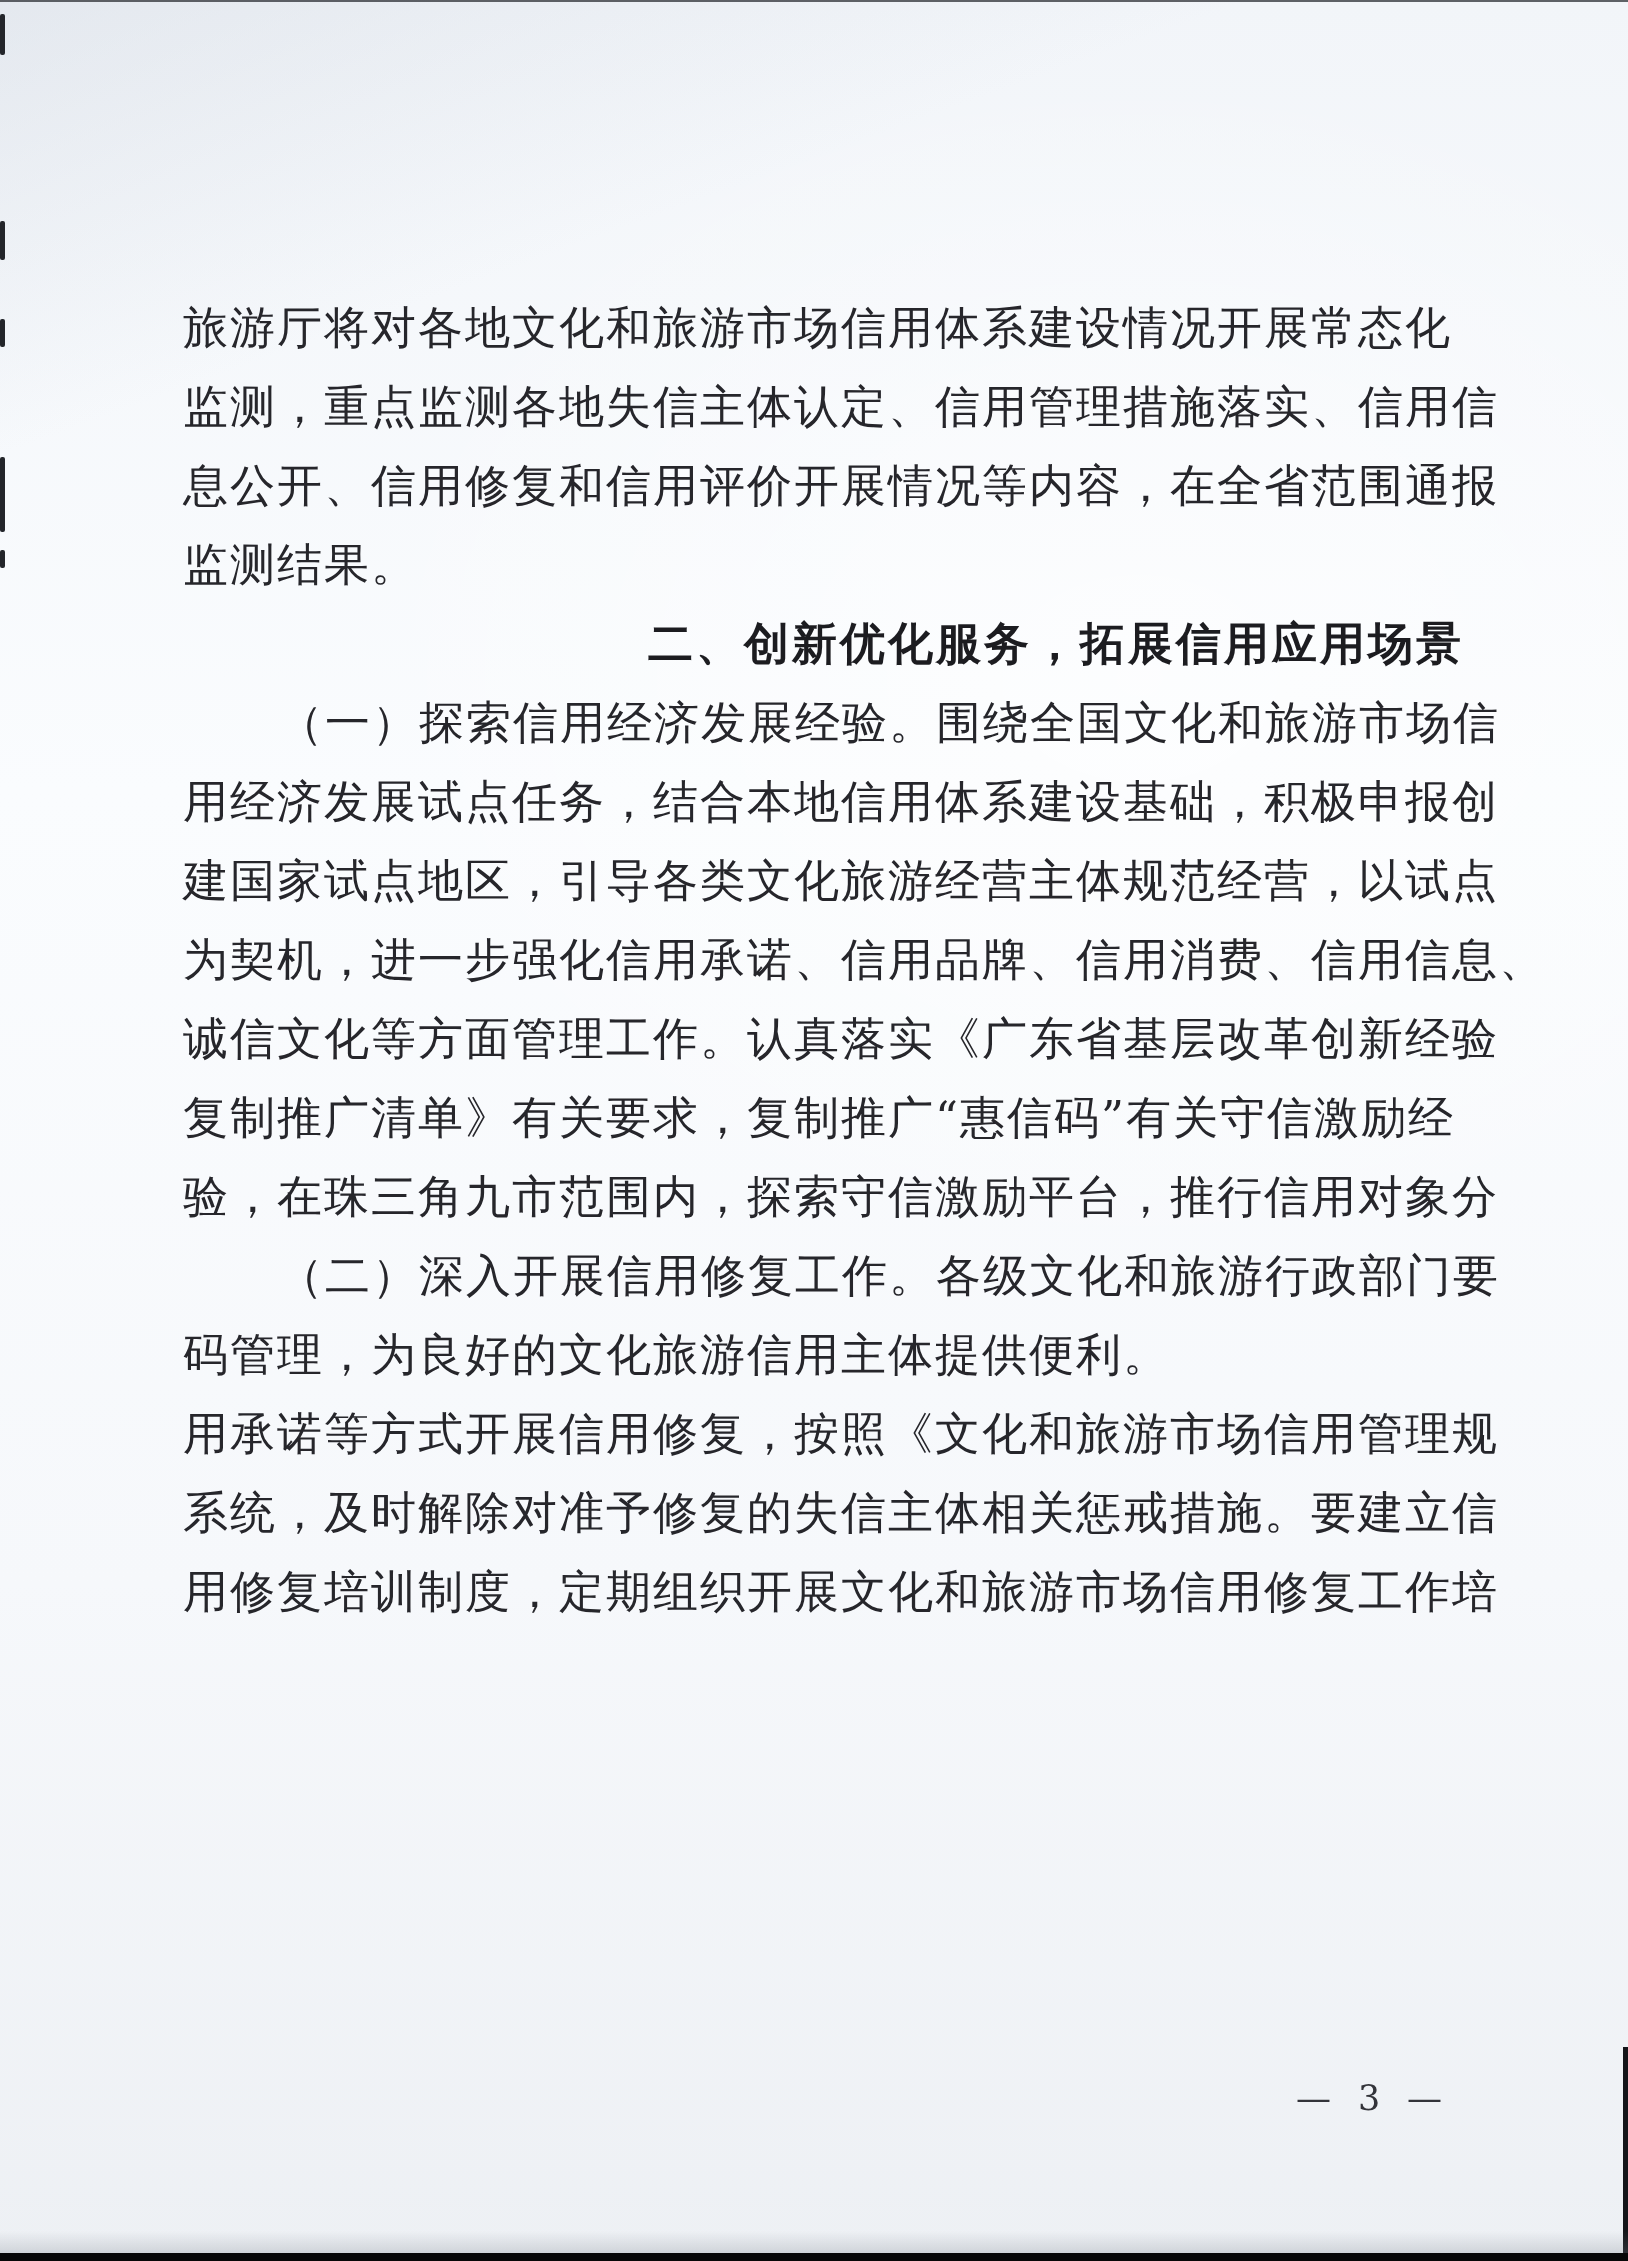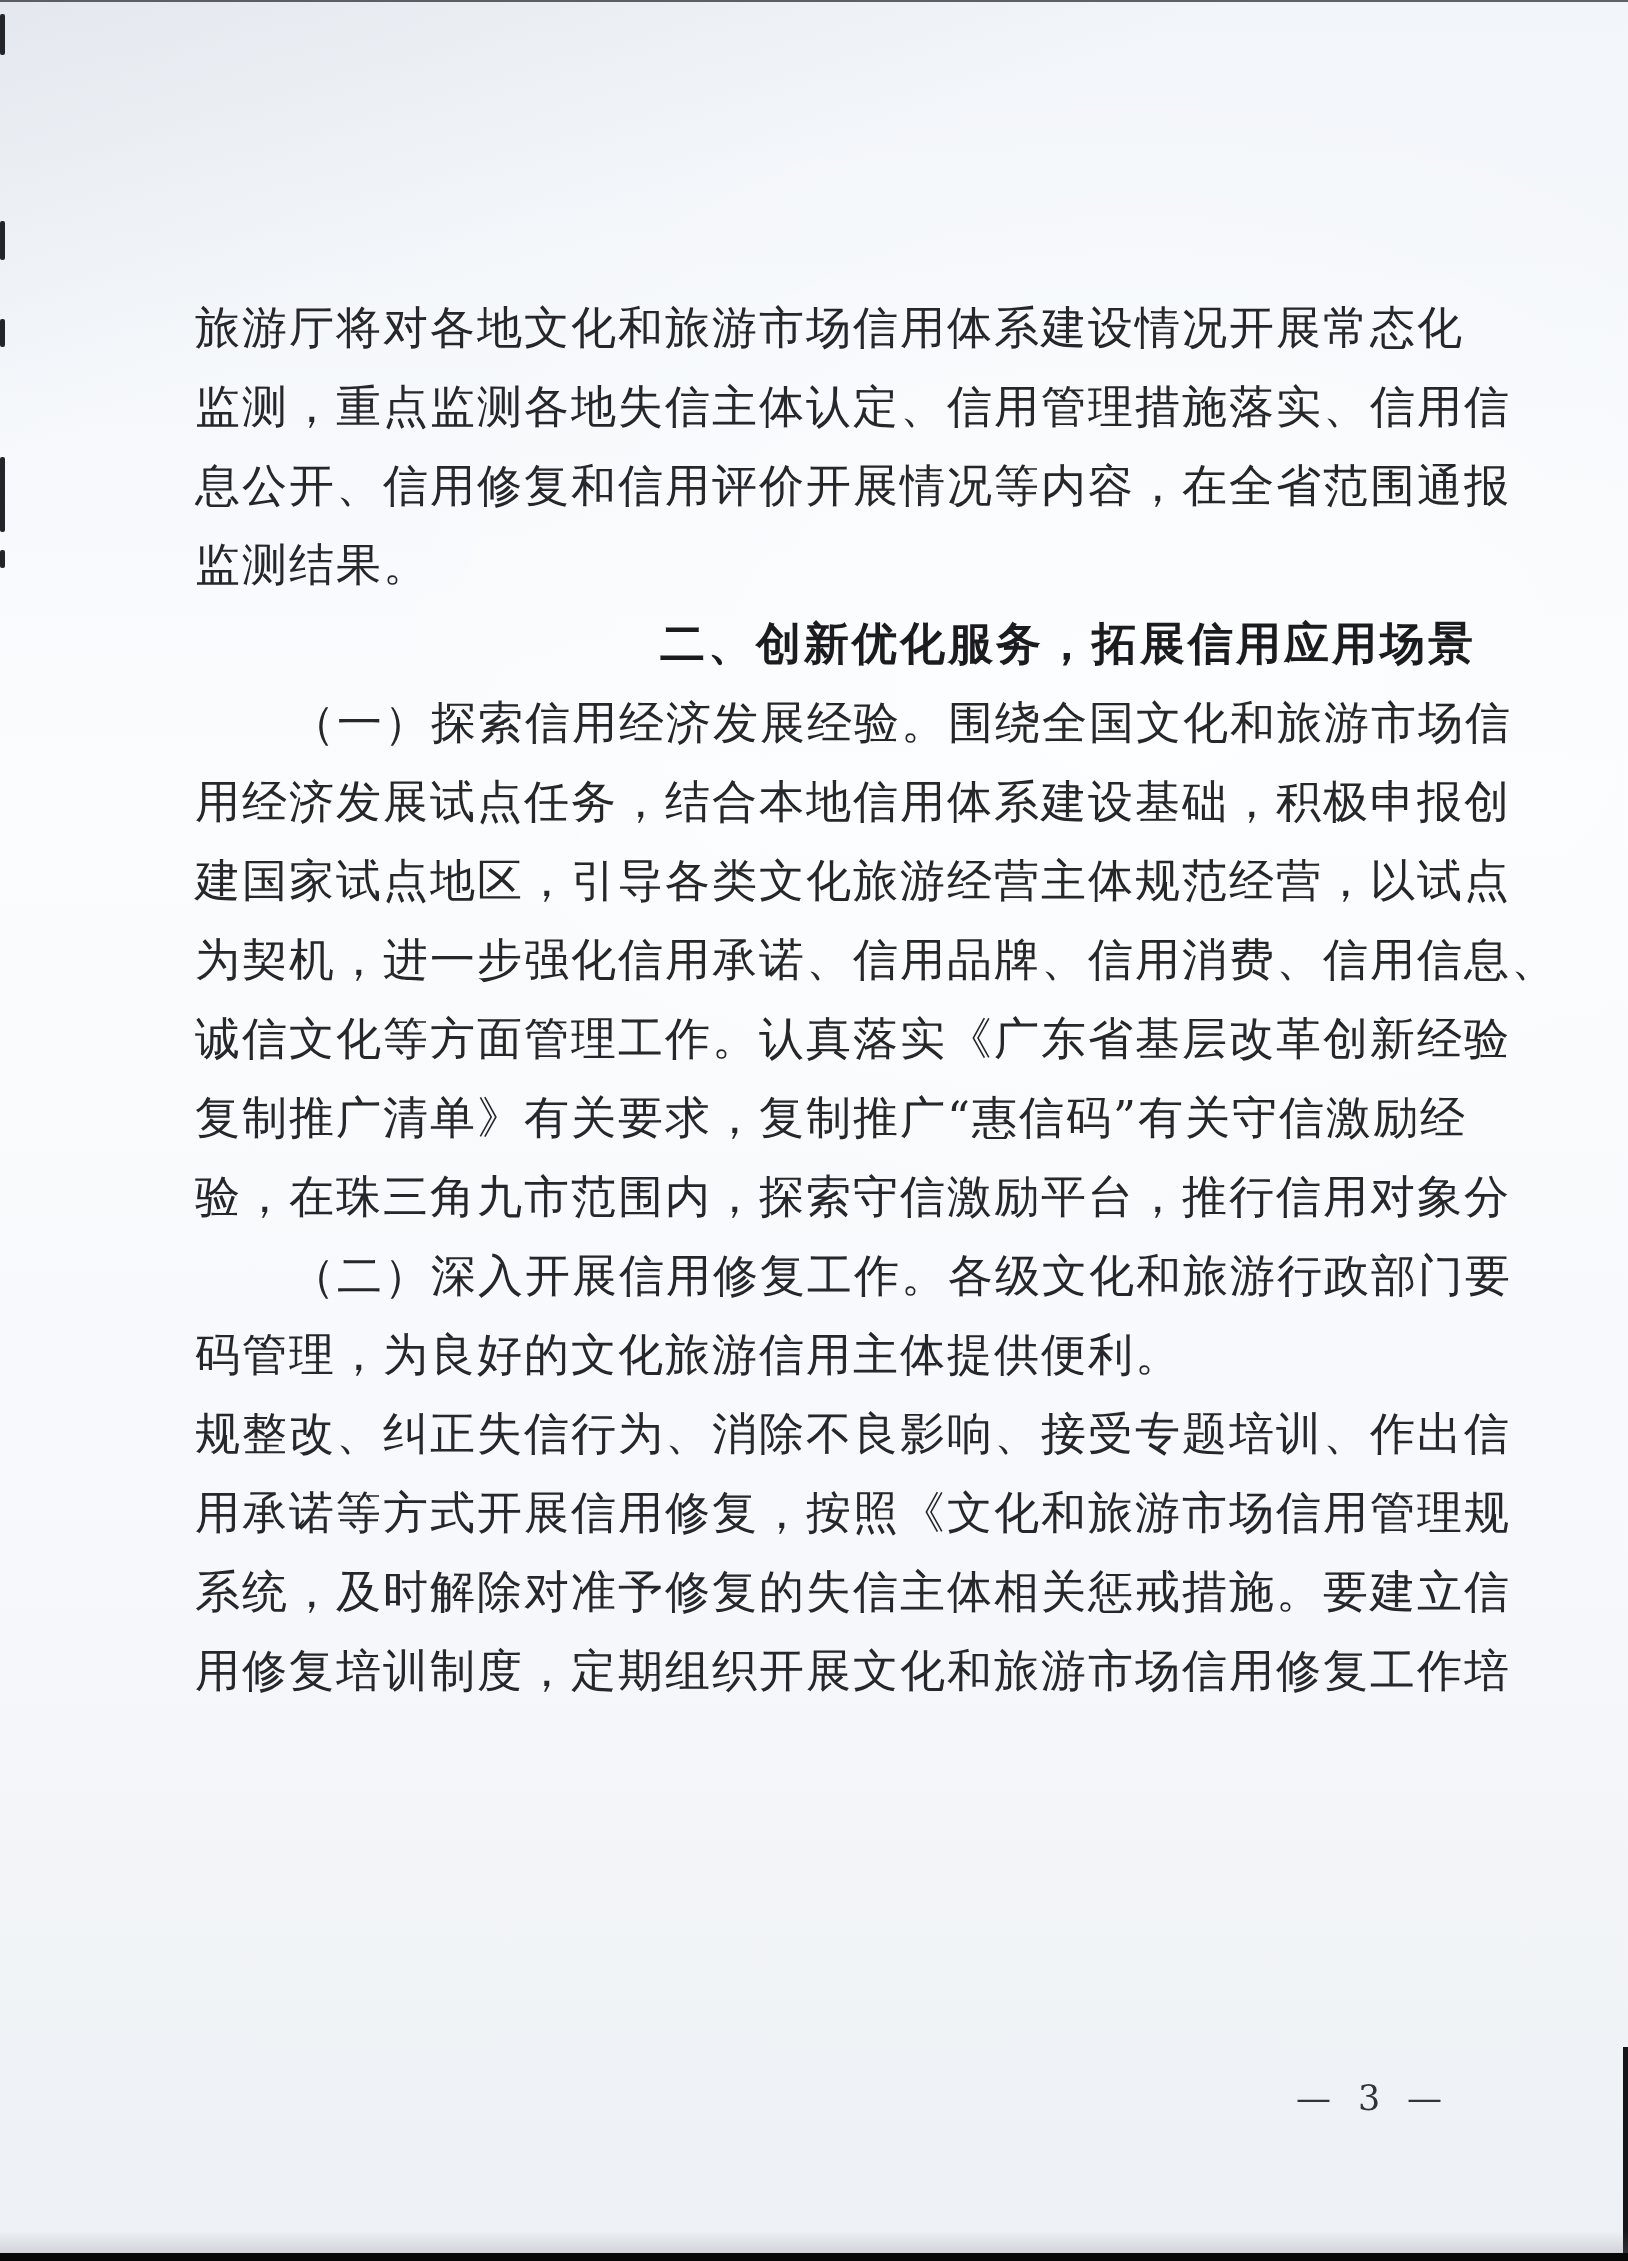--- a/index.html
+++ b/index.html
@@ -11,21 +11,20 @@
     background:
       linear-gradient(160deg, rgba(205,212,222,0.38) 0%, rgba(255,255,255,0) 16%),
       radial-gradient(ellipse 1182px 887px at 70% 30%, rgba(255,255,255,0.6), rgba(255,255,255,0) 70%),
       linear-gradient(0deg, #edf0f4 0%, #f6f8fb 30%, #fafcfe 65%, #f2f5f9 100%);
   }
   .doc-text {
     position: absolute;
     left: 183px;
     top: 288px;
     width: 1281px;
-    margin-left: 12px;
   }
   .line {
     white-space: pre;
     font-family: "DejaVu Serif", "Liberation Serif", serif;
     font-size: 45px;
     line-height: 79px;
     letter-spacing: 2px;
     color: #26262b;
   }
   .line.indent { text-indent: 95px; }
@@ -73,21 +72,20 @@
       <div class="line heading indent">二、创新优化服务，拓展信用应用场景</div>
       <div class="line indent">（一）探索信用经济发展经验。围绕全国文化和旅游市场信</div>
       <div class="line">用经济发展试点任务，结合本地信用体系建设基础，积极申报创</div>
       <div class="line">建国家试点地区，引导各类文化旅游经营主体规范经营，以试点</div>
       <div class="line">为契机，进一步强化信用承诺、信用品牌、信用消费、信用信息、</div>
       <div class="line">诚信文化等方面管理工作。认真落实《广东省基层改革创新经验</div>
       <div class="line">复制推广清单》有关要求，复制推广“惠信码”有关守信激励经</div>
       <div class="line">验，在珠三角九市范围内，探索守信激励平台，推行信用对象分</div>
       <div class="line indent">（二）深入开展信用修复工作。各级文化和旅游行政部门要</div>
       <div class="line">码管理，为良好的文化旅游信用主体提供便利。</div>
-      <div class="line">规整改、纠正失信行为、消除不良影响、接受专题培训、作出信</div>
       <div class="line">用承诺等方式开展信用修复，按照《文化和旅游市场信用管理规</div>
       <div class="line">系统，及时解除对准予修复的失信主体相关惩戒措施。要建立信</div>
       <div class="line">用修复培训制度，定期组织开展文化和旅游市场信用修复工作培</div>
     </div>
 
   <div class="page-number">— 3 —</div>
 
   <div class="speck s1"></div>
   <div class="speck s2"></div>
   <div class="speck s3"></div>

